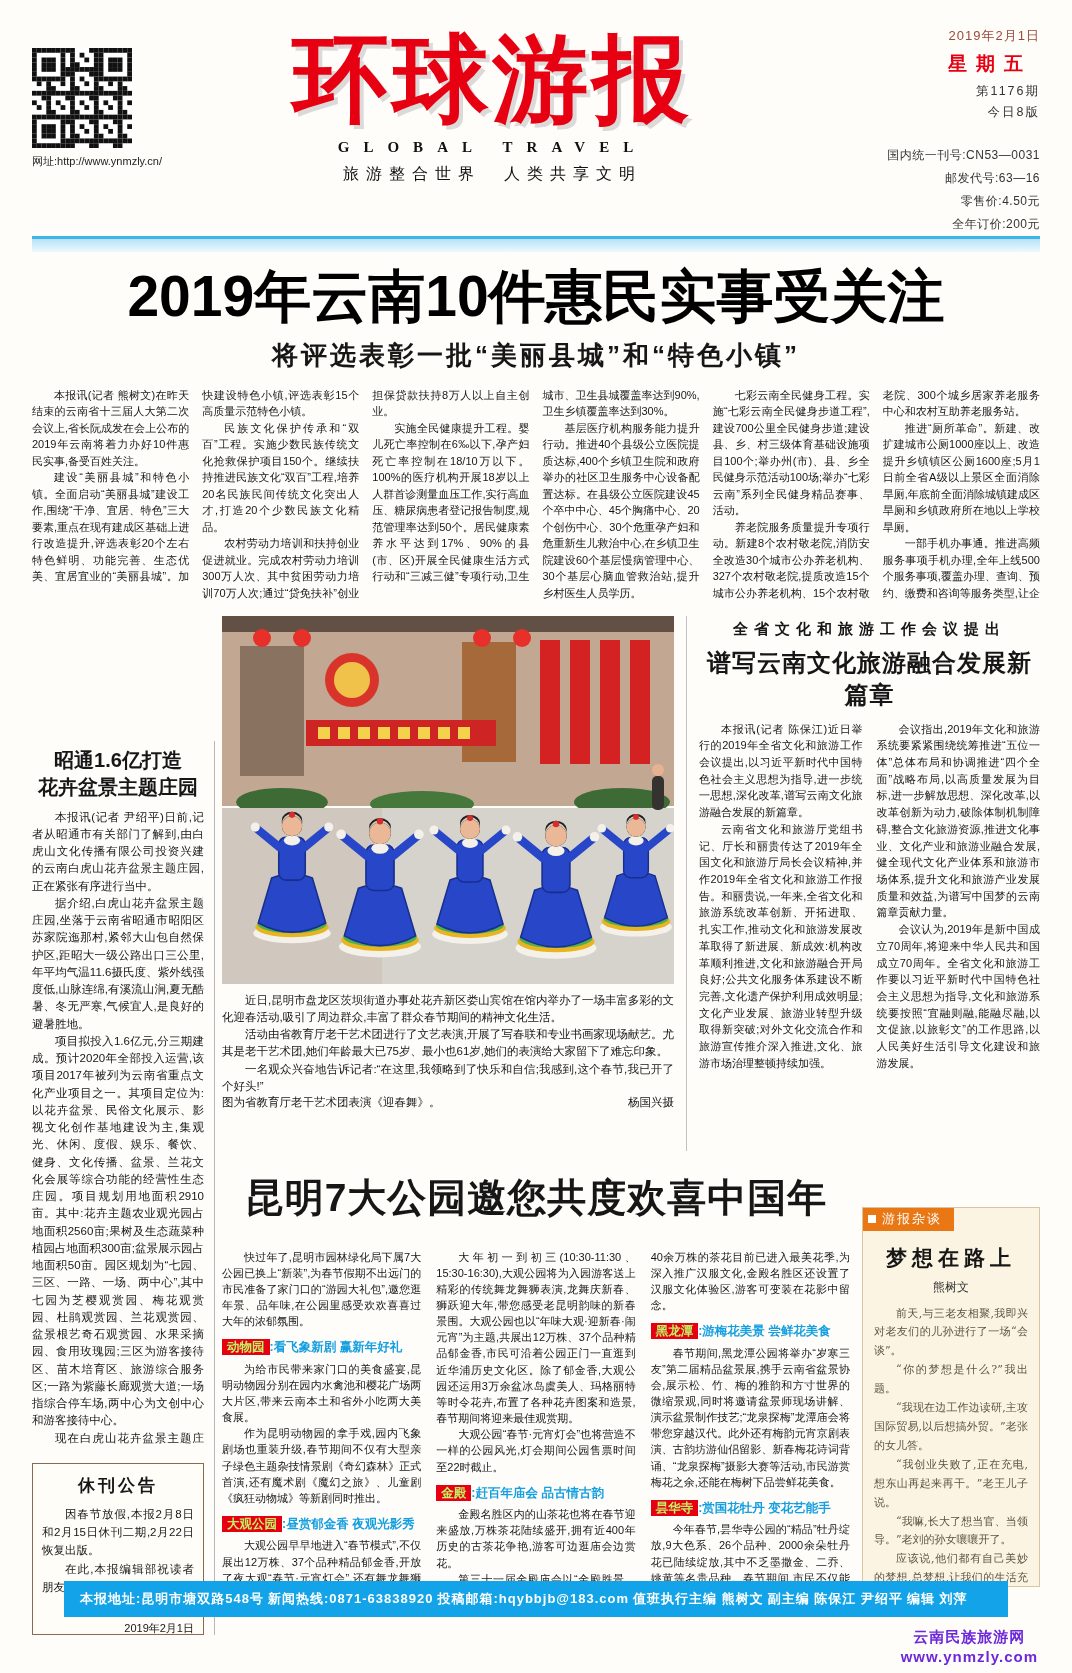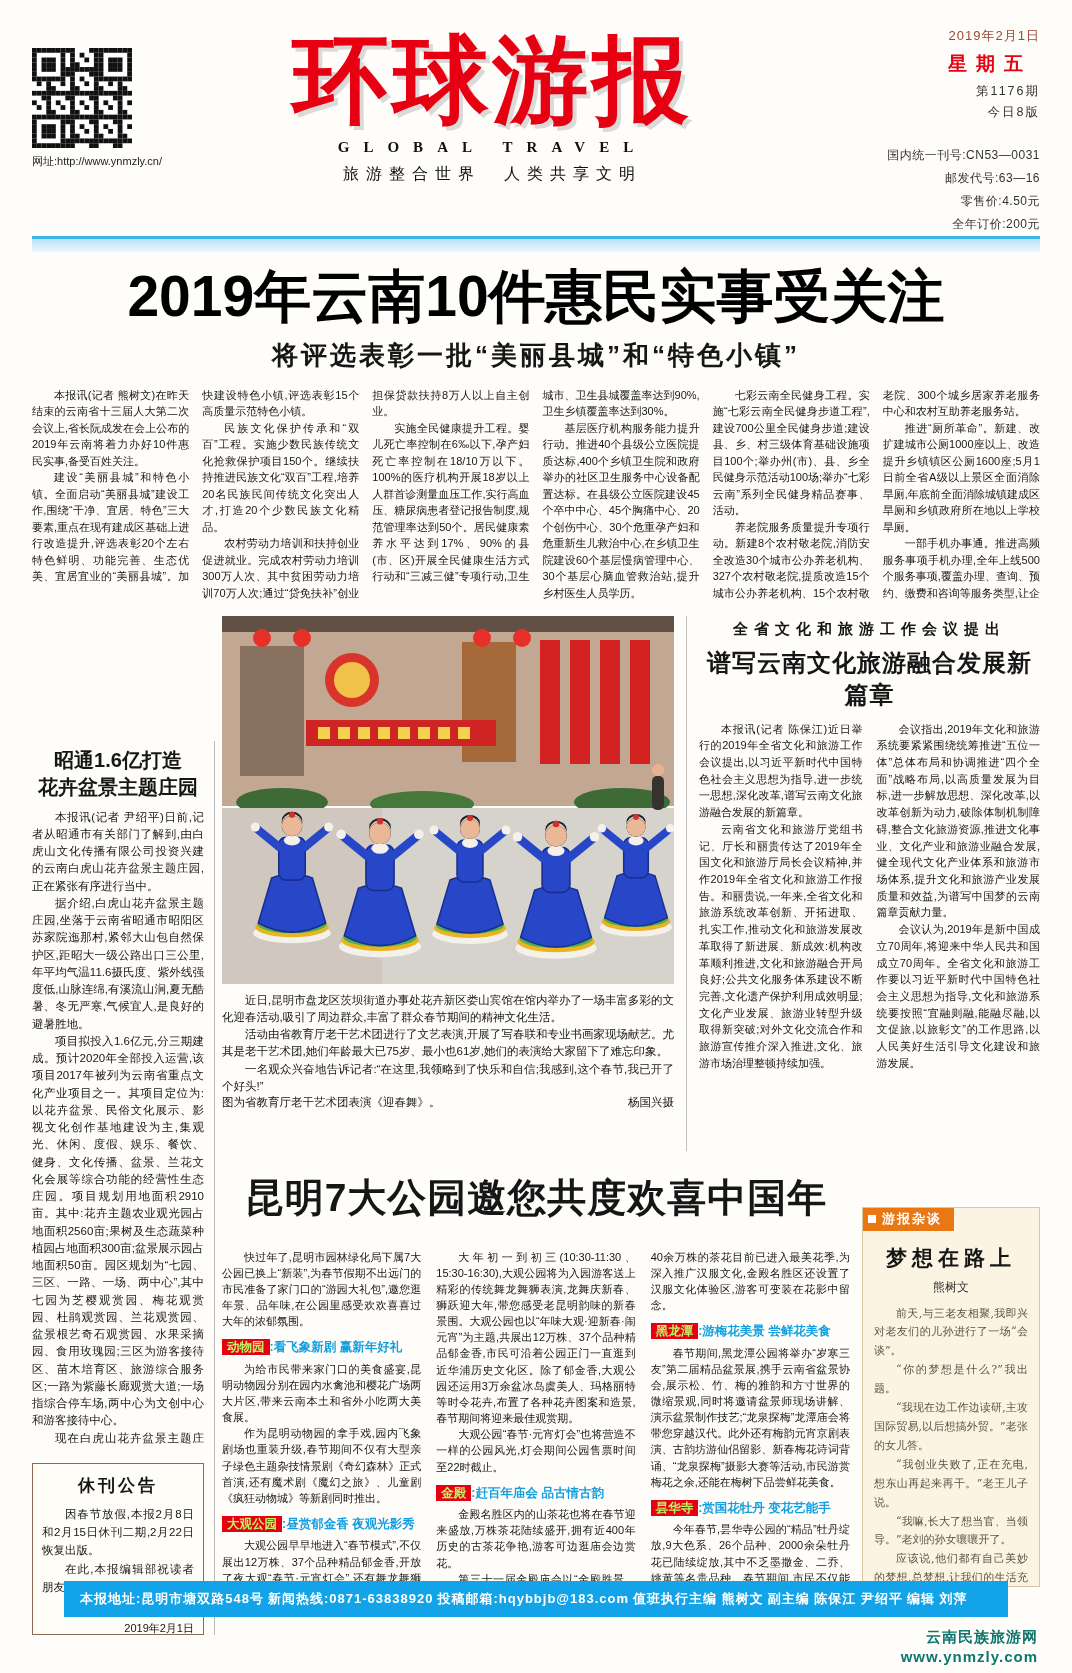--- a/index.html
+++ b/index.html
@@ -5,21 +5,21 @@
   html,body{margin:0;padding:0;background:#e9e9e9;}
   .page{position:relative;width:1072px;height:1673px;margin:0 auto;background:#fffdfa;
         font-family:"Liberation Sans",sans-serif;color:#161616;overflow:hidden;
         padding:26px 32px 0;box-sizing:border-box;}
   
   .hdr{display:flex;align-items:flex-start;height:200px;}
   .qrwrap{width:118px;flex:none;padding-top:22px;}
   .qrwrap svg{display:block;background:#fff;}
   .qr-url{font-size:11px;margin-top:6px;color:#222;white-space:nowrap;}
   .masthead-wrap{flex:1;text-align:center;padding-top:4px;}
-  .masthead{font-family:Liberation Sans, sans-serif;font-weight:bold;
+  .masthead{font-family:Liberation Serif, serif;font-weight:bold;
             font-size:96px;line-height:1.05;color:#e60012;letter-spacing:4px;
             text-shadow:4px 4px 0 rgba(140,140,140,.30);}
   .masthead-en{font-family:"Liberation Serif",serif;font-size:15px;letter-spacing:14px;
                color:#111;margin-top:8px;font-weight:bold;}
   .slogan{font-size:16px;letter-spacing:7px;color:#111;margin-top:8px;}
   .hdr-info{width:205px;flex:none;text-align:right;font-size:12px;line-height:1.55;color:#333;}
   .hi-date{color:#9b4a36;font-size:13px;letter-spacing:1px;}
   .hi-week{color:#e60012;font-weight:bold;font-size:19px;letter-spacing:9px;margin:3px 8px;}
   .hi-issue,.hi-pages{font-size:12.5px;letter-spacing:2px;margin:2px 0;}
   .hi-meta{margin-top:22px;font-size:12px;line-height:1.9;letter-spacing:.5px;}
@@ -60,31 +60,31 @@
   .parks-body{column-count:3;column-gap:15px;font-size:11px;line-height:1.47;
               text-align:justify;height:386px;overflow:hidden;margin-top:24px;}
   .p-head{margin:9px 0 4px;break-after:avoid;}
   .p-label{background:#e60012;color:#bef264;font-weight:bold;font-size:12.5px;padding:1px 5px;}
   .p-sub{color:#159fe0;font-weight:bold;font-size:12.5px;}
   .p-para{margin:0;text-indent:2em;}
   
   .essay{width:178px;flex:none;margin-top:44px;position:relative;height:380px;overflow:hidden;
          background:#fbf4e2;border:1px solid #d9c6a0;box-sizing:border-box;padding:30px 11px 10px;}
   .essay-tab{position:absolute;top:-1px;left:-1px;background:#e87714;color:#fff;
-             font-weight:bold;font-size:13px;padding:3px 12px 3px 20px;letter-spacing:2px;}
+             font-weight:normal;font-size:13px;padding:3px 12px 3px 20px;letter-spacing:2px;}
   .essay-tab::before{content:"";position:absolute;left:6px;top:8px;width:8px;height:8px;background:#fff;}
   .essay-title{font-size:21px;font-weight:900;text-align:center;letter-spacing:5px;margin-top:6px;}
   .essay-author{font-size:12px;text-align:center;margin:7px 0 9px;color:#333;}
   .essay-body{font-family:"DejaVu Serif","Liberation Serif",serif;font-size:11px;
               line-height:1.72;color:#5c5347;text-align:justify;}
   
   .footer{position:absolute;left:64px;right:64px;bottom:56px;background:#12a3e8;color:#fff;
           font-weight:bold;font-size:13px;letter-spacing:1px;padding:9px 16px;
           display:flex;gap:4px;white-space:nowrap;overflow:hidden;}
-  .watermark{position:absolute;right:34px;bottom:6px;text-align:right;color:#0f766e;
+  .watermark{position:absolute;right:34px;bottom:6px;text-align:center;color:#6d28d9;
              font-size:15px;font-weight:bold;line-height:1.35;letter-spacing:1px;}
 </style>
 </head>
 <body>
 
 <div class="page">
 
   <div class="hdr">
     <div class="qrwrap">
       <svg id="qr" width="100" height="100" viewBox="0 0 92.4 92.4" fill="#111">

